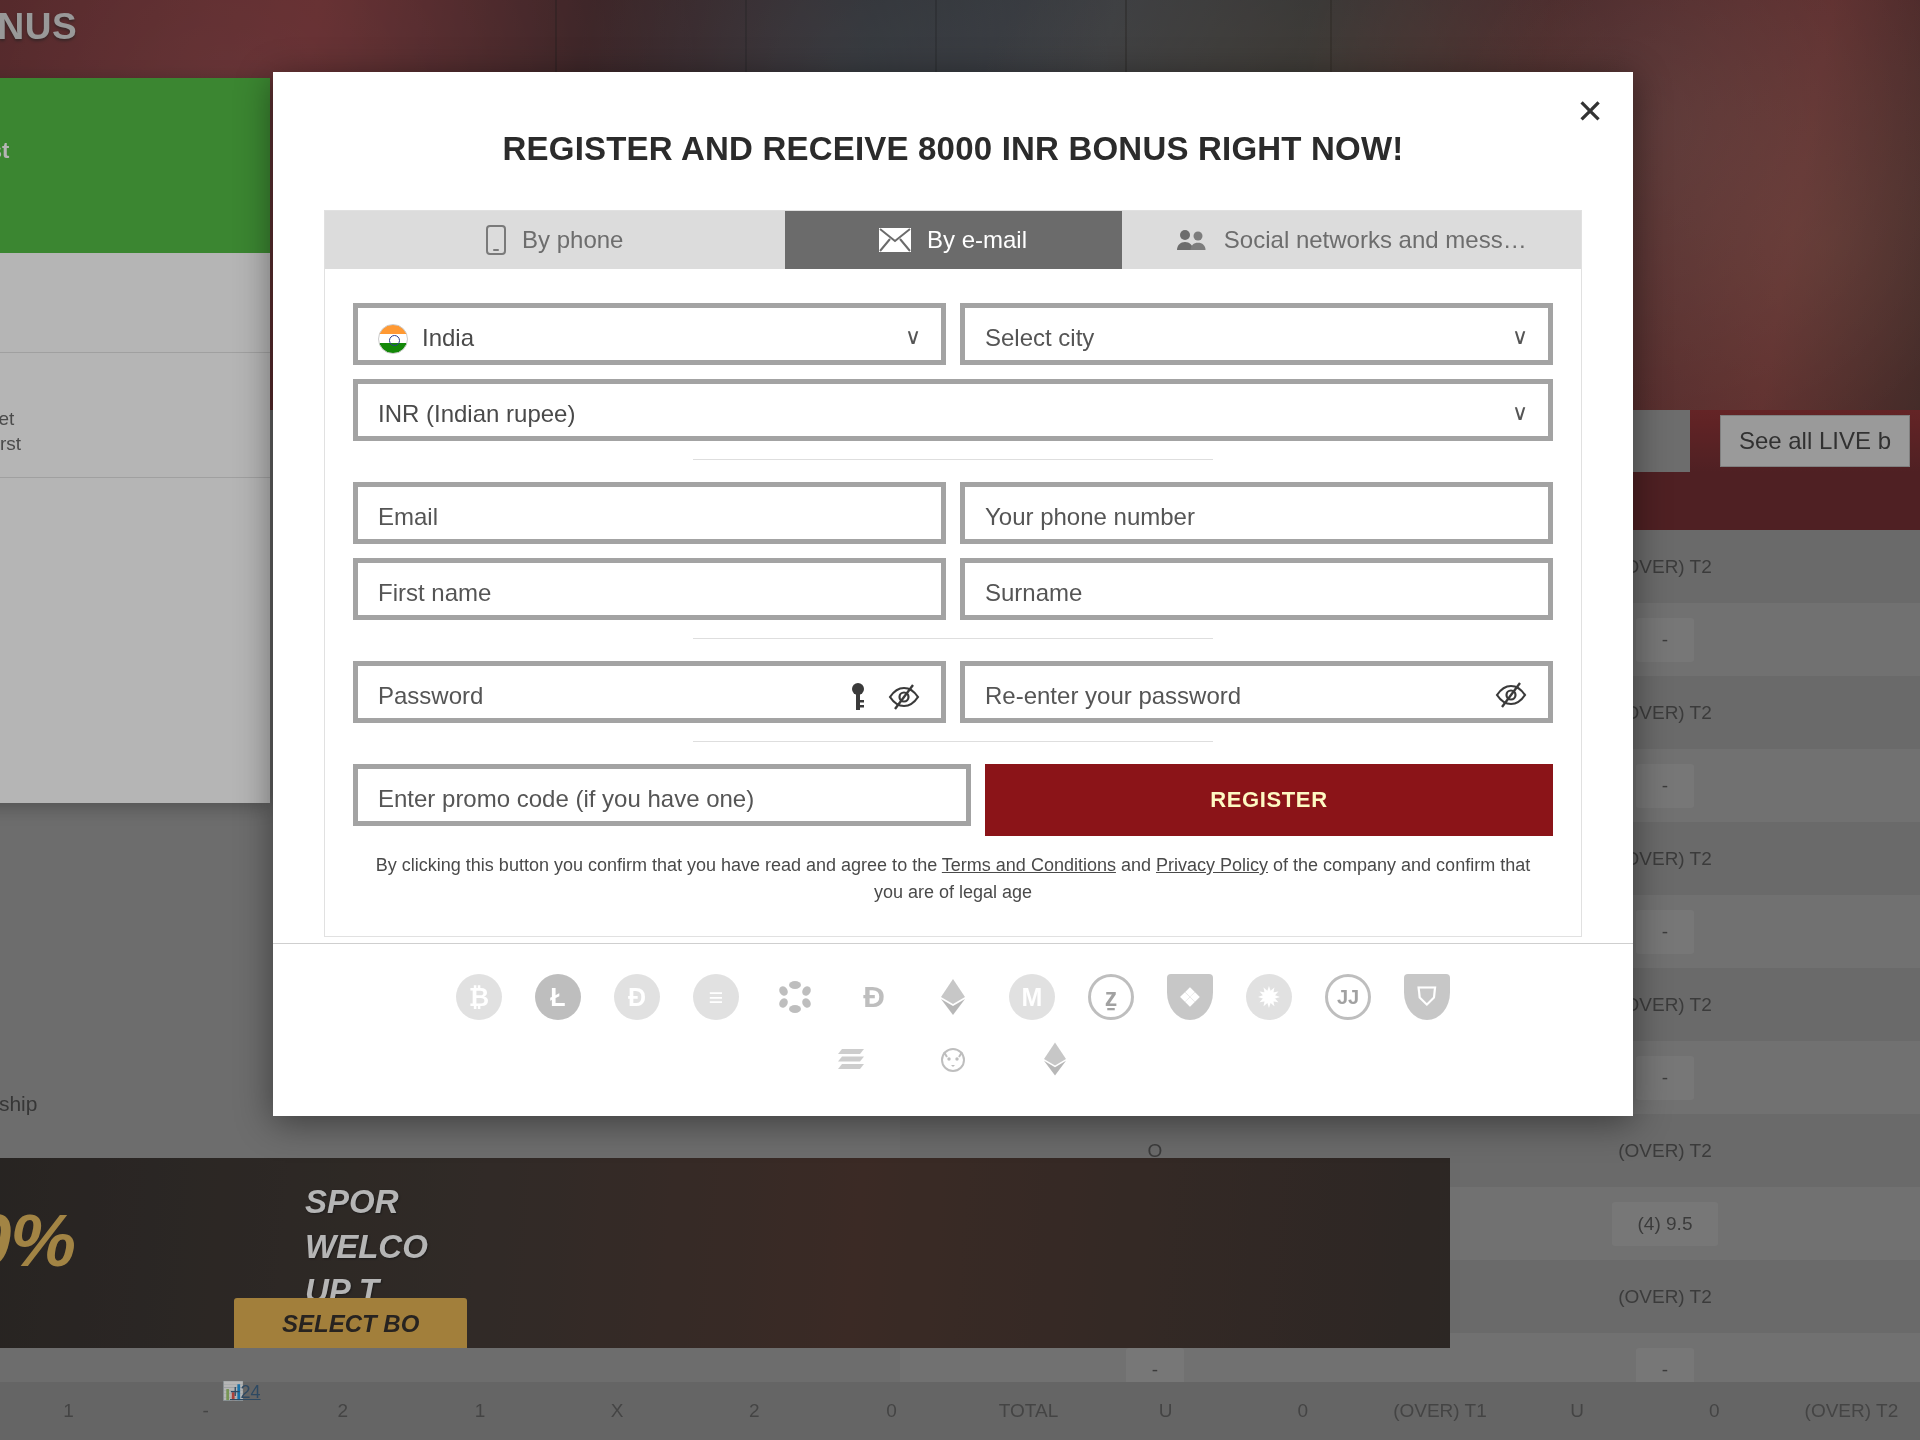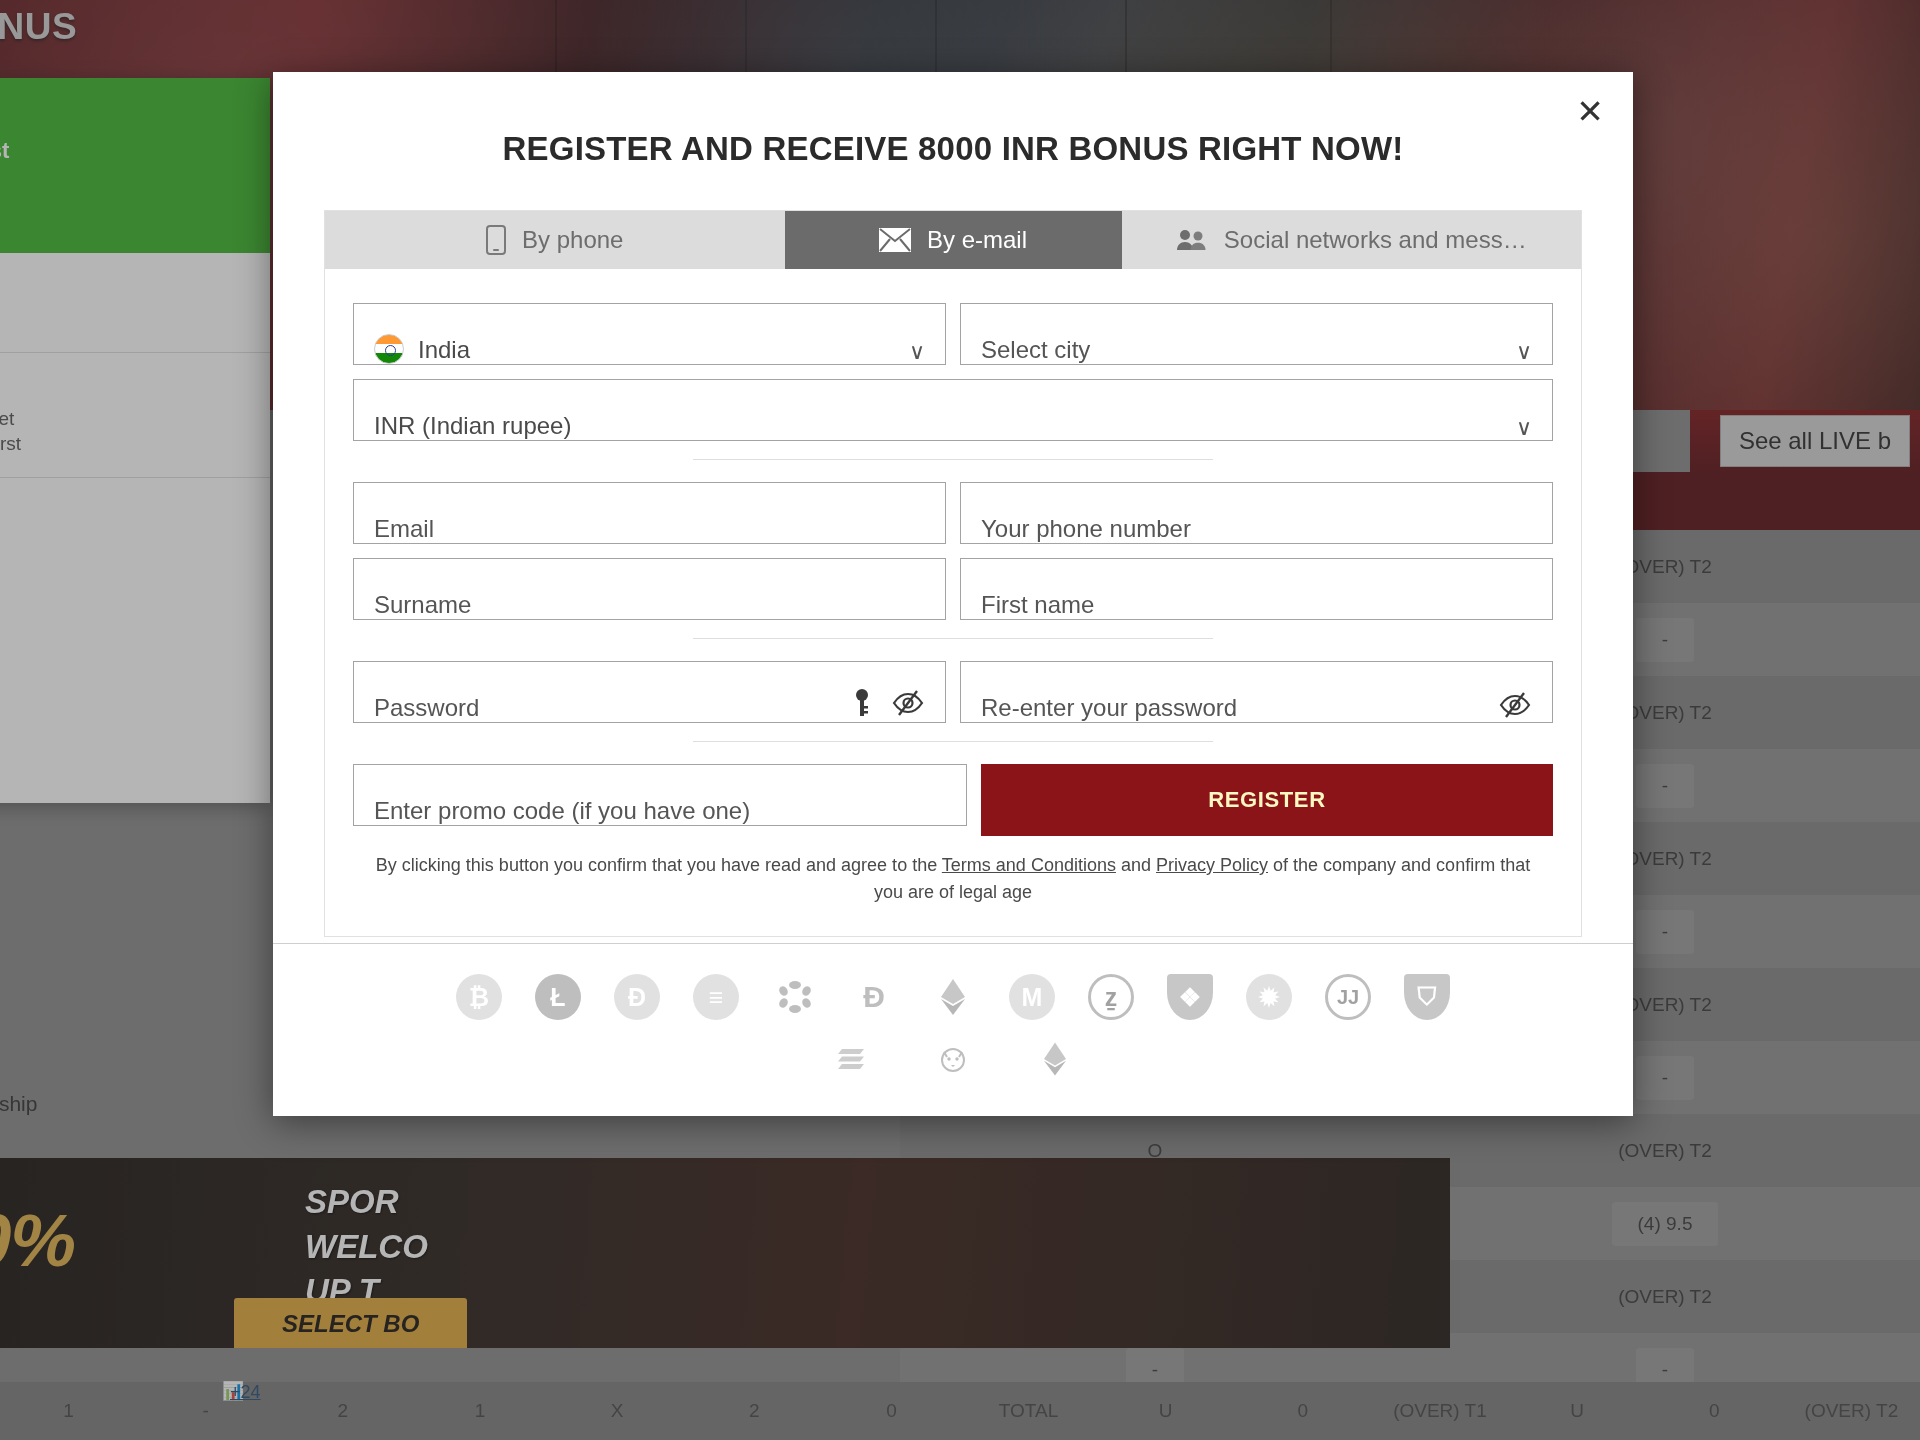--- a/index.html
+++ b/index.html
@@ -148,22 +148,22 @@
   .tab {
     flex: 1; display: flex; align-items: center; justify-content: center; gap: 16px;
     font-size: 24px; color: #6d6d6d; cursor: pointer; background: #dcdcdc;
   }
   .tab.active { background: #6b6b6b; color: #fff; flex: 0 0 337px; }
   .tab .ticon { display: inline-flex; align-items: center; }
 
   .form-body { padding: 34px 28px 30px 28px; }
   .row { display: flex; gap: 14px; margin-bottom: 14px; }
   .field {
-    flex: 1; height: 62px; border: 1px solid #a3a3a3; background: #fff;
-    display: flex; align-items: flex-end; padding: 0 20px; position: relative;
+    flex: 1; height: 62px; border: 5px solid #a3a3a3; background: #fff;
+    display: flex; align-items: flex-start; padding: 16px 20px; position: relative;
   }
   .field .ph { font-size: 24px; color: #4a4a4a; }
   .field .ph.muted { color: #555; }
   .field .caret {
     margin-left: auto; font-size: 22px; color: #555; font-family: "DejaVu Sans", sans-serif;
   }
   .flag {
     width: 30px; height: 30px; border-radius: 50%; margin-right: 14px; flex: none;
     background: linear-gradient(180deg,#ff9933 0%,#ff9933 33%,#ffffff 33%,#ffffff 66%,#138808 66%,#138808 100%);
     border: 1px solid #ccc; position: relative;
@@ -411,24 +411,24 @@
         <div class="field">
           <span class="ph muted">Email</span>
         </div>
         <div class="field">
           <span class="ph muted">Your phone number</span>
         </div>
       </div>
 
       <div class="row">
         <div class="field">
+          <span class="ph muted">First name</span>
+        </div>
+        <div class="field">
           <span class="ph muted">Surname</span>
-        </div>
-        <div class="field">
-          <span class="ph muted">First name</span>
         </div>
       </div>
 
       <div class="divider-wrap">
           <div class="divider"></div>
         </div>
 
       <div class="row">
         <div class="field">
           <span class="ph muted">Password</span>

